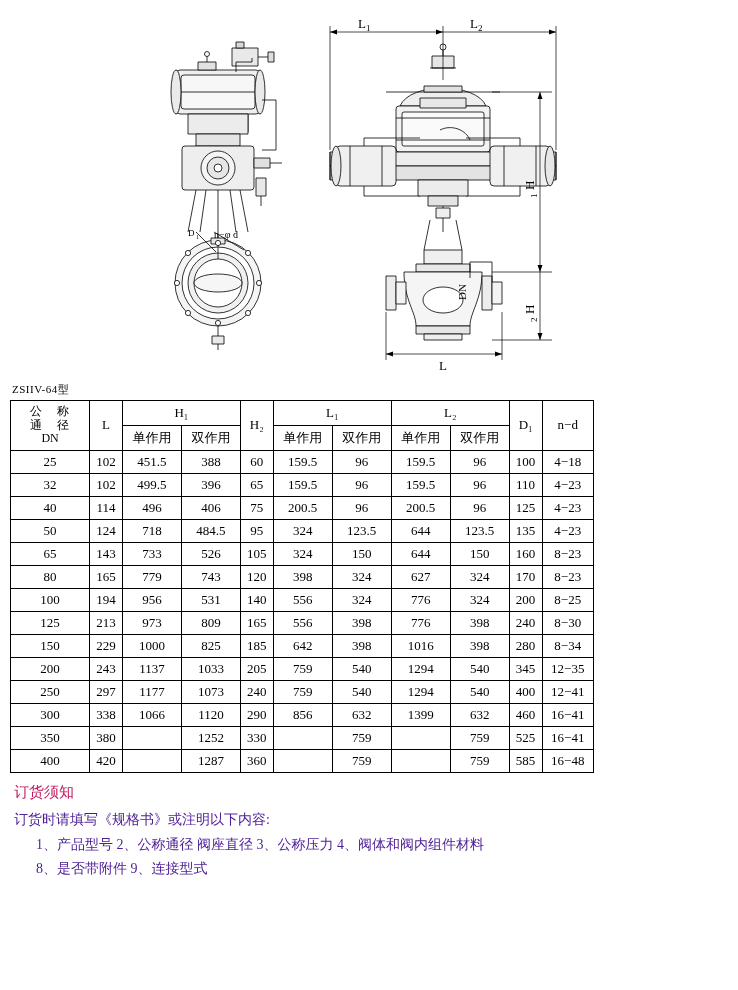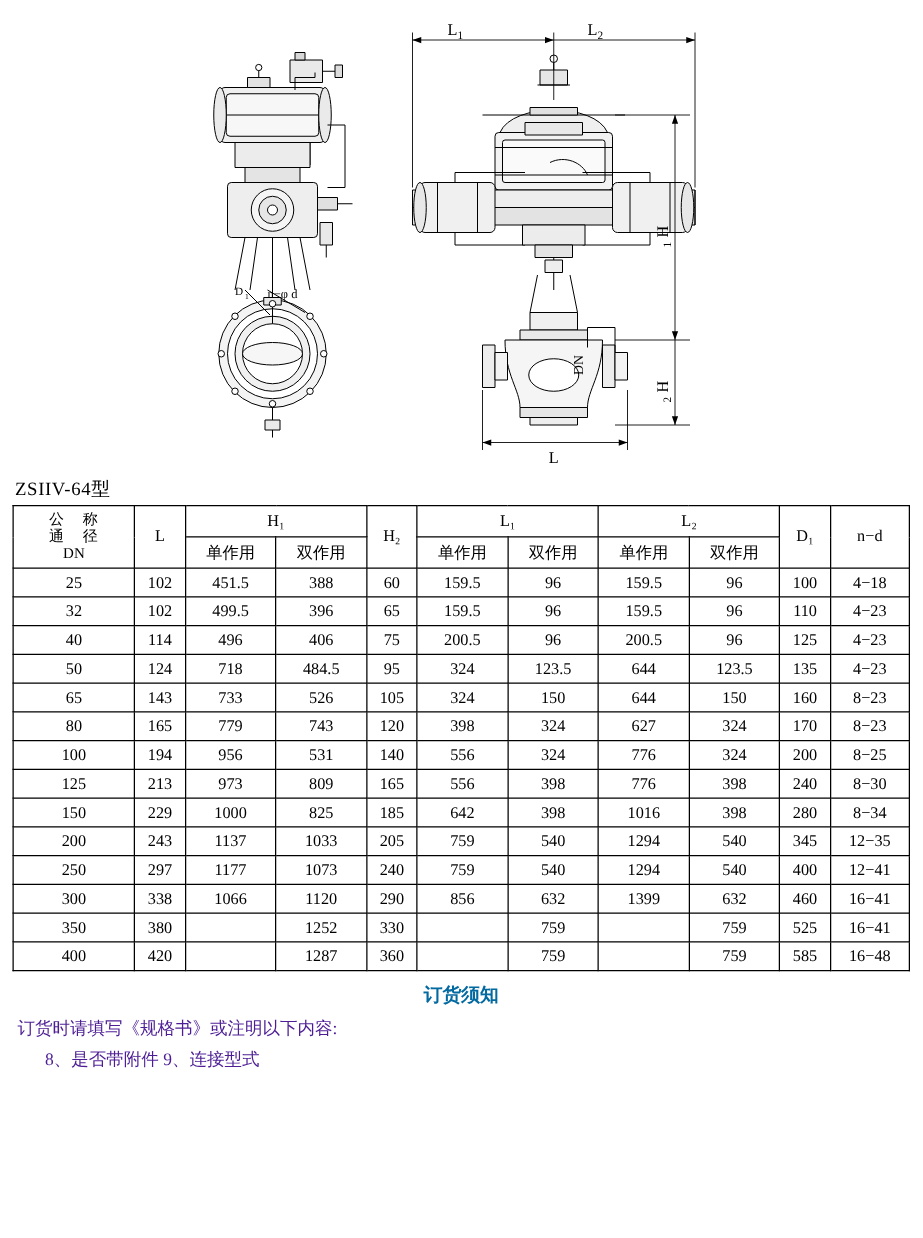--- a/index.html
+++ b/index.html
@@ -27,34 +27,34 @@
     width: 738px;
     height: 380px;
   }
   .drawing svg {
     display: block;
   }
 
   
   .model-caption {
     font-family: "Liberation Serif", serif;
-    font-size: 15px;
+    font-size: 11px;
     padding-left: 12px;
     margin-top: 2px;
     margin-bottom: 3px;
     letter-spacing: 0.5px;
   }
 
   
   .table-wrap {
     padding: 0 10px;
   }
   table.spec {
     border-collapse: collapse;
-    width: 718px;
+    width: 584px;
     font-size: 13px;
     font-family: "Liberation Serif", serif;
     padding-left: 36px;
   }
   table.spec th, table.spec td {
     border: 1px solid #000;
     text-align: center;
     vertical-align: middle;
     padding: 1px 2px;
     line-height: 1.15;
@@ -79,26 +79,25 @@
   .dn-head .r3 {
     letter-spacing: 0px;
   }
 
   
   .notes {
     padding: 10px 14px 0 14px;
     font-family: "Liberation Sans", sans-serif;
   }
   .notes-title {
-    color: #0369a1;
-    font-weight: bold;
+    color: #be185d;
+    font-weight: normal;
     font-size: 15px;
     margin-bottom: 6px;
     font-family: "Liberation Sans", sans-serif;
-    text-align: center;
   }
   .notes-line {
     font-size: 14px;
     line-height: 1.75;
     font-family: "Liberation Serif", serif;
     color: #4c1d95;
   }
   .notes-line.indent {
     padding-left: 22px;
   }
@@ -497,16 +496,17 @@
             <td>585</td>
             <td>16−48</td>
           </tr>
         </tbody>
     </table>
   </div>
 
   <div class="notes">
     <div class="notes-title">订货须知</div>
     <div class="notes-line">订货时请填写《规格书》或注明以下内容:</div>
+    <div class="notes-line indent">1、产品型号    2、公称通径 阀座直径    3、公称压力    4、阀体和阀内组件材料</div>
     <div class="notes-line indent">8、是否带附件    9、连接型式</div>
   </div>
 
 </div>
 
 </body></html>

